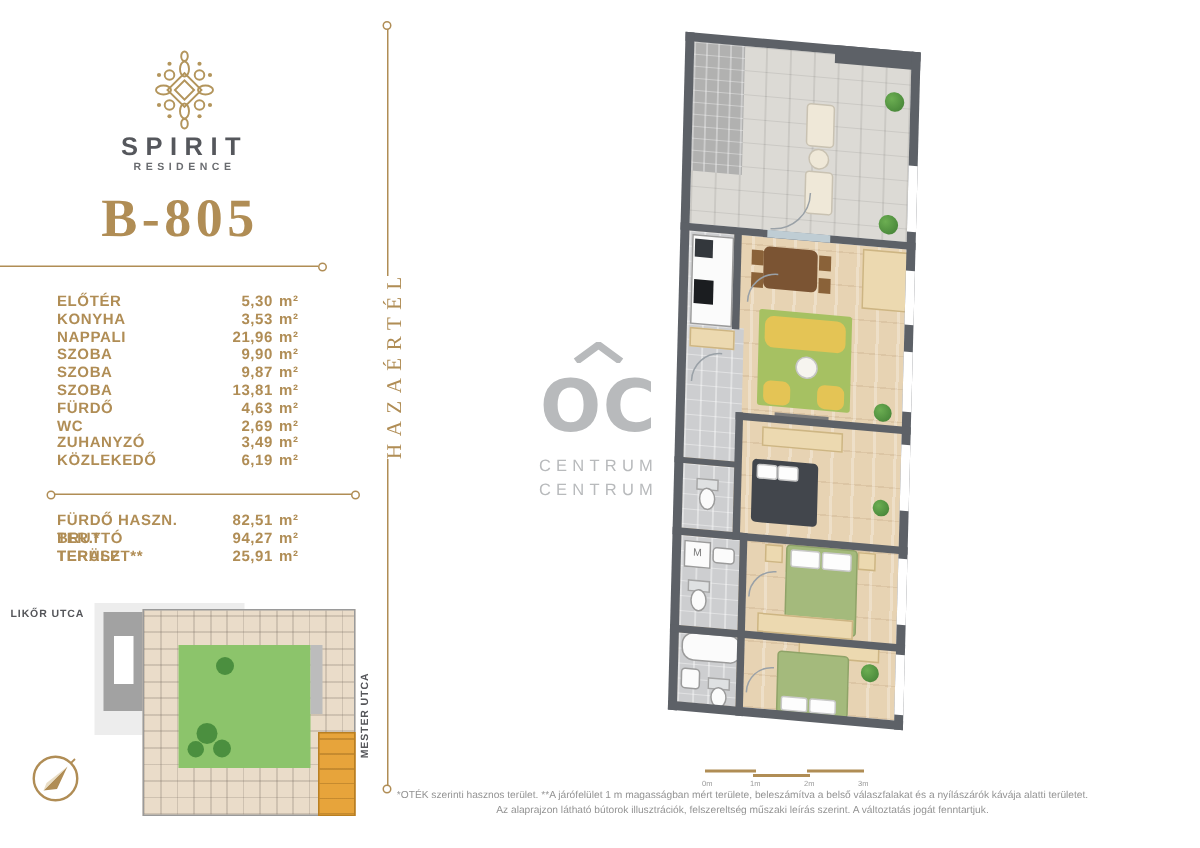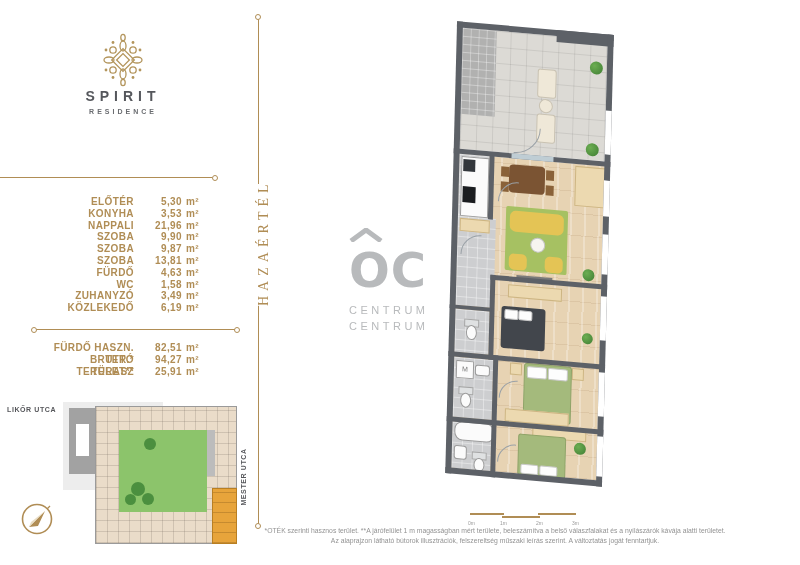--- a/index.html
+++ b/index.html
@@ -1,38 +1,38 @@
 <!DOCTYPE html>
 <html><head>
 <meta charset="utf-8">
 <style>
   html,body{margin:0;padding:0;background:#fff;}
   .page{position:relative;width:800px;height:565px;background:#fff;overflow:hidden;
         font-family:"Liberation Sans",sans-serif;}
   .abs{position:absolute;}
   
-  .brand-name{font-weight:bold;font-size:14px;letter-spacing:5px;color:#55575c;text-align:center;}
+  .brand-name{font-weight:bold;font-size:17px;letter-spacing:5px;color:#55575c;text-align:center;}
   .brand-sub{font-weight:bold;font-size:7px;letter-spacing:3px;color:#6a6c70;text-align:center;margin-top:3px;}
   .unit-id{font-family:"Liberation Serif",serif;font-weight:bold;font-size:36px;letter-spacing:3px;
            color:#b08d55;text-align:center;}
   .rule{height:1px;background:#b08d55;}
   .dot{width:4px;height:4px;border:1px solid #b08d55;border-radius:50%;background:#fff;}
   .atable{color:#b08d55;font-weight:bold;font-size:10px;letter-spacing:.4px;}
   .arow{display:flex;height:11.8px;line-height:11.8px;}
-  .alabel{flex:1;text-align:right;}
+  .alabel{flex:1;text-align:left;}
   .avalue{width:48px;text-align:right;}
   .aunit{width:20px;text-align:left;padding-left:4px;}
   .street{font-size:7px;letter-spacing:.6px;color:#55565a;font-weight:bold;}
   .vtext{transform:rotate(-90deg);transform-origin:0 0;text-align:center;}
   
   .vline{width:1px;background:#b08d55;}
   .tagline{font-family:"Liberation Serif",serif;font-size:14px;letter-spacing:5px;color:#b08d55;
            background:#fff;padding:6px 0;text-align:center;}
   
-  .oc-block{color:#b8babc;}
+  .oc-block{text-align:center;color:#b8babc;}
   .oc-initials{font-family:"DejaVu Sans",sans-serif;font-weight:bold;font-size:48px;line-height:1;
                letter-spacing:1px;}
   .oc-line{font-size:11px;letter-spacing:3.5px;margin-top:4px;}
   
   .plan{transform:rotate(1.5deg) skewY(3.5deg);transform-origin:50% 50%;}
   .wall{background:#5d6167;position:absolute;}
   .win{background:#fff;position:absolute;z-index:4;}
   .tile{background-color:#dcdad5;
         background-image:linear-gradient(rgba(0,0,0,.08) 1px,transparent 1px),
                          linear-gradient(90deg,rgba(0,0,0,.08) 1px,transparent 1px);
@@ -90,20 +90,21 @@
           <circle cx="44" cy="37" r="1.4"></circle>
         <circle cx="17" cy="9.5" r="1.4"></circle>
           <circle cx="37" cy="9.5" r="1.4"></circle>
         <circle cx="17" cy="44.5" r="1.4"></circle>
           <circle cx="37" cy="44.5" r="1.4"></circle>
       </g>
     </svg>
   </div>
   <div class="abs brand-name" style="left:53px;top:88px;width:140px;">SPIRIT</div>
   <div class="abs brand-sub" style="left:53px;top:105px;width:140px;">RESIDENCE</div>
+  <div class="abs unit-id" style="left:20px;top:124px;width:200px;">B-805</div>
   <div class="abs rule" style="left:0;top:177px;width:212px;"></div>
   <div class="abs dot" style="left:212px;top:175px;"></div>
 
   <div class="abs atable" style="left:38px;top:196px;width:168px;">
     <div class="arow">
         <span class="alabel">ELŐTÉR</span>
         <span class="avalue">5,30</span>
         <span class="aunit">m²</span>
       </div>
     <div class="arow">
@@ -131,21 +132,21 @@
         <span class="avalue">13,81</span>
         <span class="aunit">m²</span>
       </div>
     <div class="arow">
         <span class="alabel">FÜRDŐ</span>
         <span class="avalue">4,63</span>
         <span class="aunit">m²</span>
       </div>
     <div class="arow">
         <span class="alabel">WC</span>
-        <span class="avalue">1,58</span>
+        <span class="avalue">2,69</span>
         <span class="aunit">m²</span>
       </div>
     <div class="arow">
         <span class="alabel">ZUHANYZÓ</span>
         <span class="avalue">3,49</span>
         <span class="aunit">m²</span>
       </div>
     <div class="arow">
         <span class="alabel">KÖZLEKEDŐ</span>
         <span class="avalue">6,19</span>

